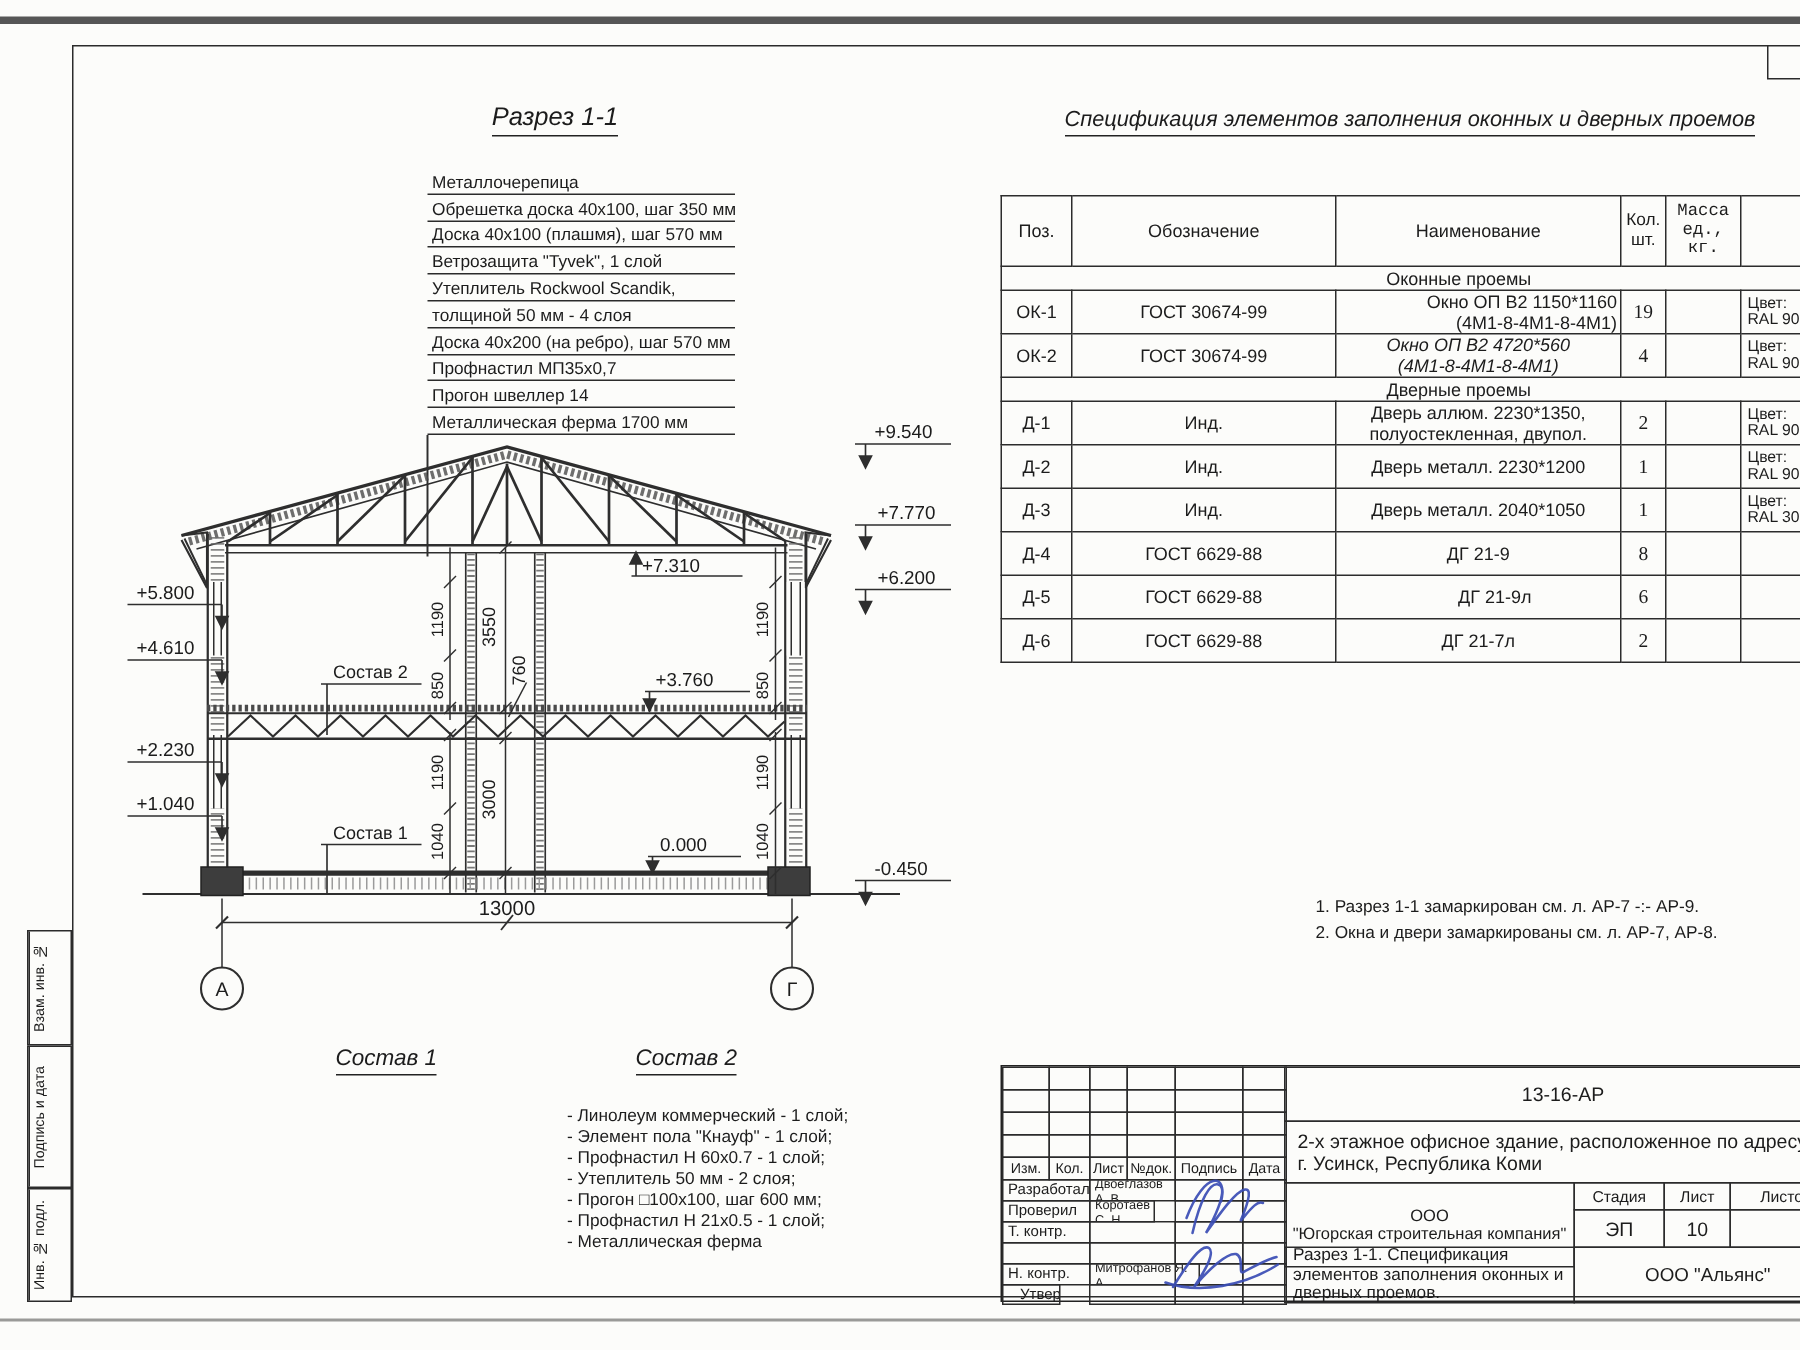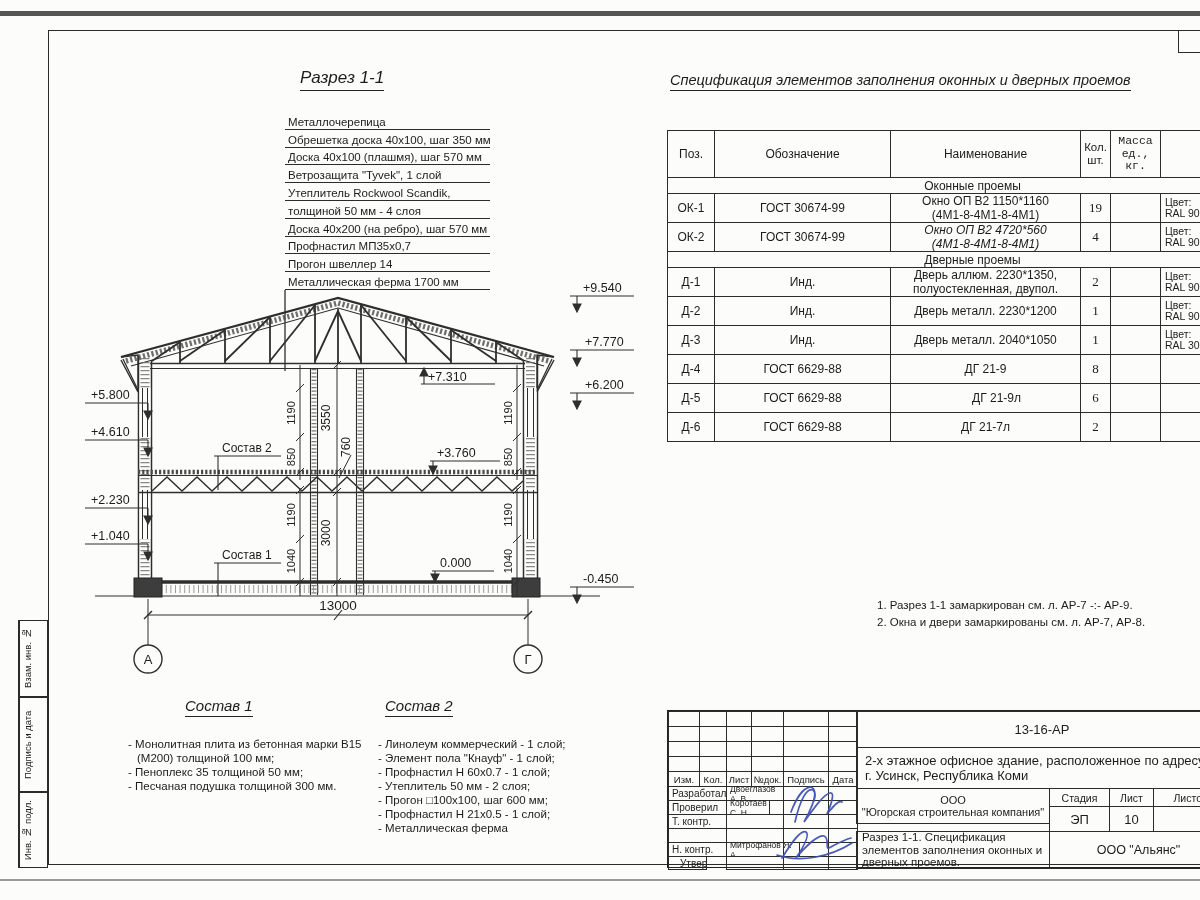--- a/index.html
+++ b/index.html
@@ -1,21 +1,21 @@
 <!DOCTYPE html>
 <html><head>
 <meta charset="utf-8">
 <style>
   html,body{margin:0;padding:0;background:#e8e8e6;}
   #page{position:relative;width:1200px;height:900px;background:#fcfcfa;overflow:hidden;
         font-family:"Liberation Sans",sans-serif;color:#1c1c1c;}
   .abs{position:absolute;}
   .it{font-style:italic;}
   .und{border-bottom:1.4px solid #222;padding-bottom:2px;}
-  .ctr{text-align:left;}
+  .ctr{text-align:center;}
   .pre{white-space:pre-line;}
   
   #scan-band-top{left:0;top:11px;width:1200px;height:5px;background:#565656;}
   #scan-line-bottom{left:0;top:879px;width:1200px;height:2px;background:#9a9a98;}
   
   #frame{left:48px;top:30px;width:1170px;height:835px;border:1.6px solid #2b2b2b;box-sizing:border-box;}
   #corner-box{left:1178px;top:30px;width:40px;height:23px;border:1.4px solid #2b2b2b;box-sizing:border-box;background:#fcfcfa;}
   
   .margin-cell{left:18px;width:30px;border:1.2px solid #2b2b2b;box-sizing:border-box;display:flex;}
   .margin-cell .vtext{width:14px;border-right:1px solid #2b2b2b;display:flex;align-items:center;justify-content:center;
@@ -334,21 +334,21 @@
             <th class="small" style="white-space: pre-line; font-family: Liberation Mono, monospace;">Масса
 ед., кг.</th>
             <th style="white-space: pre-line;">Прим.</th>
           </tr>
           <tr class="sect">
             <td colspan="6">Оконные проемы</td>
           </tr>
           <tr class="row">
             <td style="white-space: pre-line;">ОК-1</td>
             <td style="white-space: pre-line;">ГОСТ 30674-99</td>
-            <td class="pre" style="white-space: pre-line;">Окно ОП В2 1150*1160
+            <td class="pre" style="white-space: pre-line; text-align: right;">Окно ОП В2 1150*1160
 (4М1-8-4М1-8-4М1)</td>
             <td class="qty" style="white-space: pre-line;">19</td>
             <td style="white-space: pre-line;"></td>
             <td class="note pre" style="white-space: pre-line;">Цвет:
 RAL 9003</td>
           </tr>
           <tr class="row">
             <td style="white-space: pre-line;">ОК-2</td>
             <td style="white-space: pre-line;">ГОСТ 30674-99</td>
             <td class="pre" style="white-space: pre-line; font-style: italic;">Окно ОП В2 4720*560
@@ -419,25 +419,20 @@
 
   <div class="abs" id="notes">
       <div>1. Разрез 1-1 замаркирован см. л. АР-7 -:- АР-9.</div>
       <div>2. Окна и двери замаркированы см. л. АР-7, АР-8.</div>
     </div>
 
   <div class="abs ctr it comp-title" id="comp1-title">
     <span class="hwrap und">Состав 1</span></div>
   <div class="abs ctr it comp-title" id="comp2-title">
     <span class="hwrap und">Состав 2</span></div>
-  <div class="abs comp-list" id="comp1-list">
-      <div class="comp-item">- Монолитная плита из бетонная марки В15 (М200) толщиной 100 мм;</div>
-      <div class="comp-item">- Пеноплекс 35 толщиной 50 мм;</div>
-      <div class="comp-item">- Песчаная подушка толщиной 300 мм.</div>
-    </div>
   <div class="abs comp-list" id="comp2-list">
       <div class="comp-item">- Линолеум коммерческий - 1 слой;</div>
       <div class="comp-item">- Элемент пола "Кнауф" - 1 слой;</div>
       <div class="comp-item">- Профнастил Н 60х0.7 - 1 слой;</div>
       <div class="comp-item">- Утеплитель 50 мм - 2 слоя;</div>
       <div class="comp-item">- Прогон □100х100, шаг 600 мм;</div>
       <div class="comp-item">- Профнастил Н 21х0.5 - 1 слой;</div>
       <div class="comp-item">- Металлическая ферма</div>
     </div>
 
@@ -500,21 +495,21 @@
       </div>
     <div class="tb-cell" style="left:188px;top:0;width:372px;height:37px;font-size:13px;">
       <span>13-16-АР</span>
       </div>
     <div class="tb-cell tb-left" style="left:188px;top:36px;width:372px;height:42px;font-size:13px;padding-left:8px;">
       <div>
           <div>2-х этажное офисное здание, расположенное по адресу:</div>
           <div>г. Усинск, Республика Коми</div>
         </div>
       </div>
-    <div class="tb-cell" style="left:188px;top:77px;width:194px;height:36px;font-size:11px;text-align:center;">
+    <div class="tb-cell" style="left:188px;top:77px;width:194px;height:57px;font-size:11px;text-align:center;">
       <div>
           <div>ООО</div>
           <div>"Югорская строительная компания"</div>
         </div>
       </div>
     <div class="tb-cell" style="left:381px;top:77px;width:61px;height:19px;">
       <span>Стадия</span>
       </div>
     <div class="tb-cell" style="left:441px;top:77px;width:45px;height:19px;">
       <span>Лист</span>

